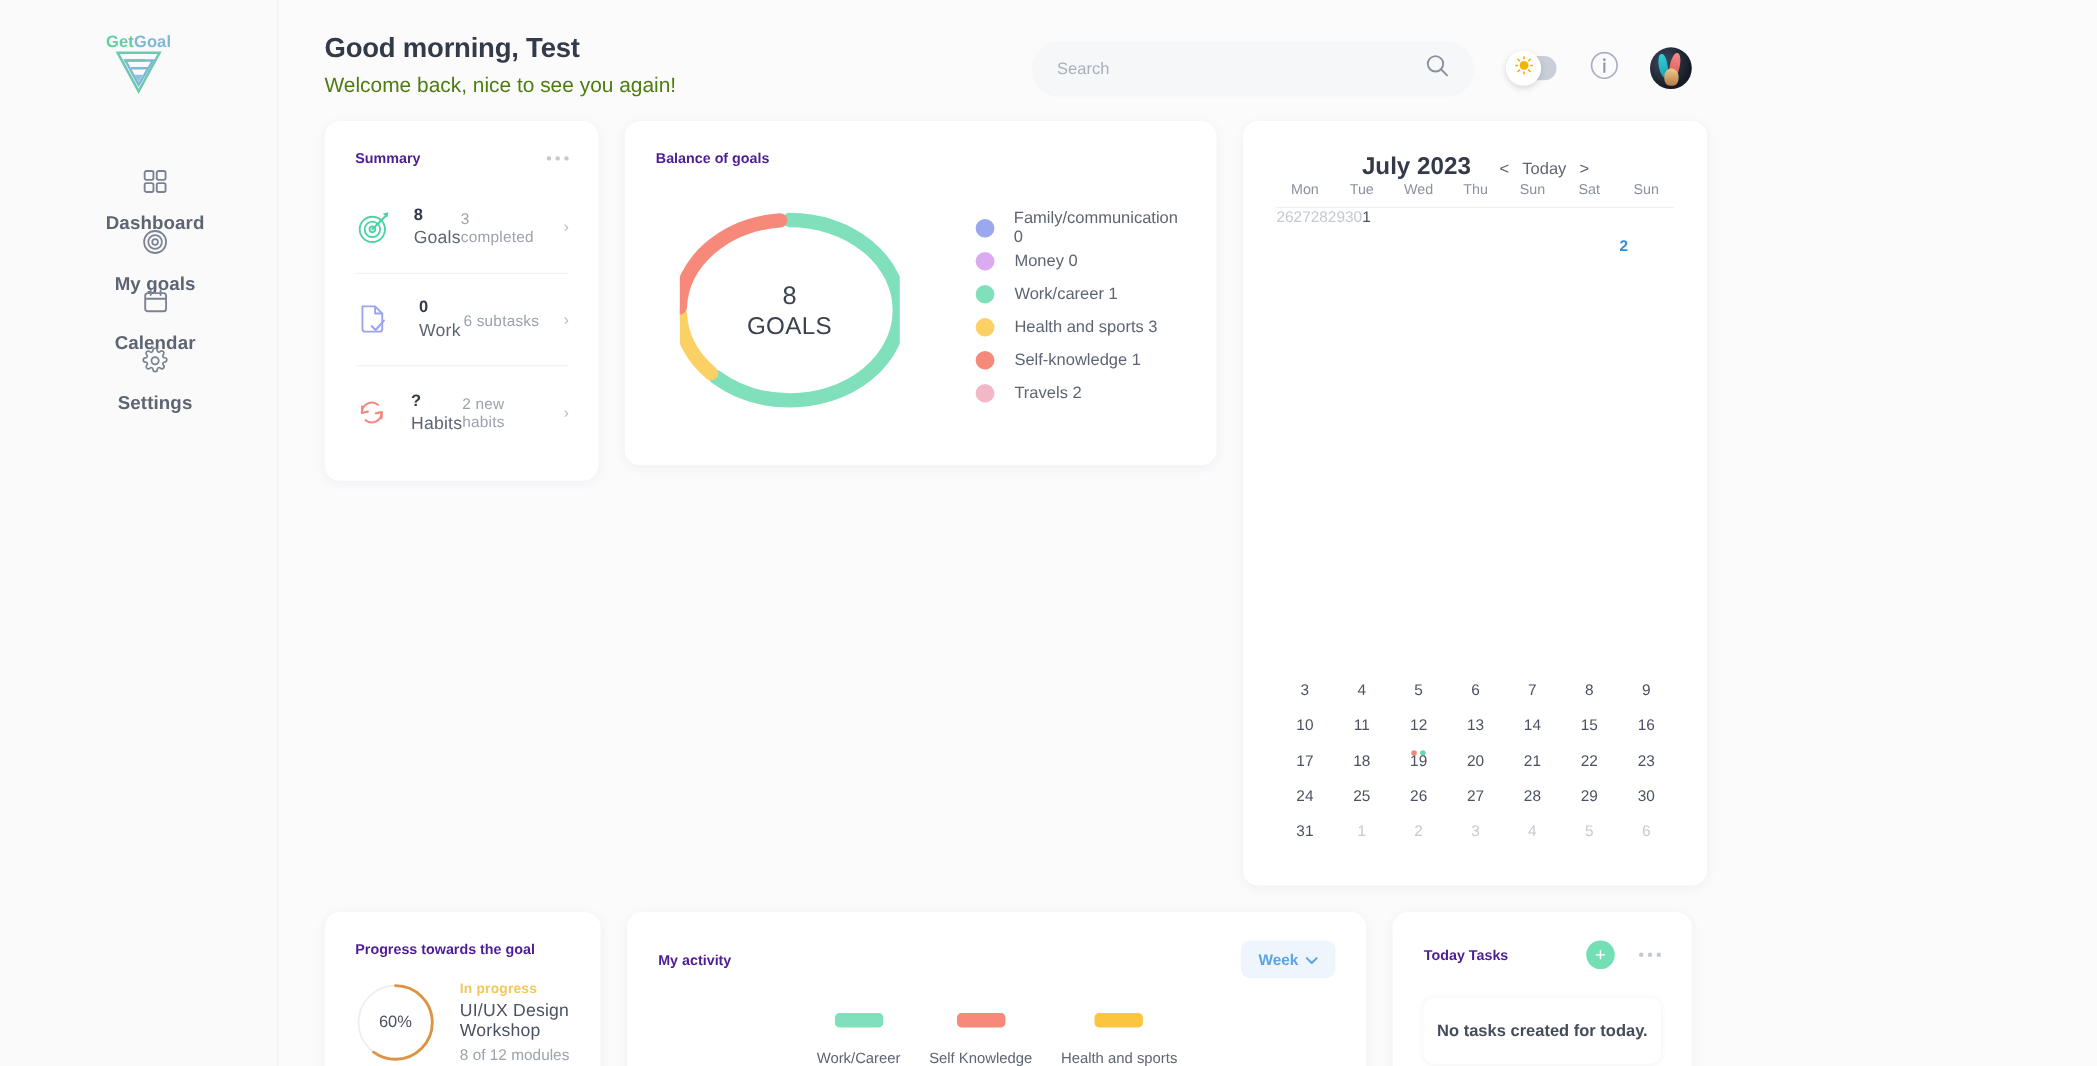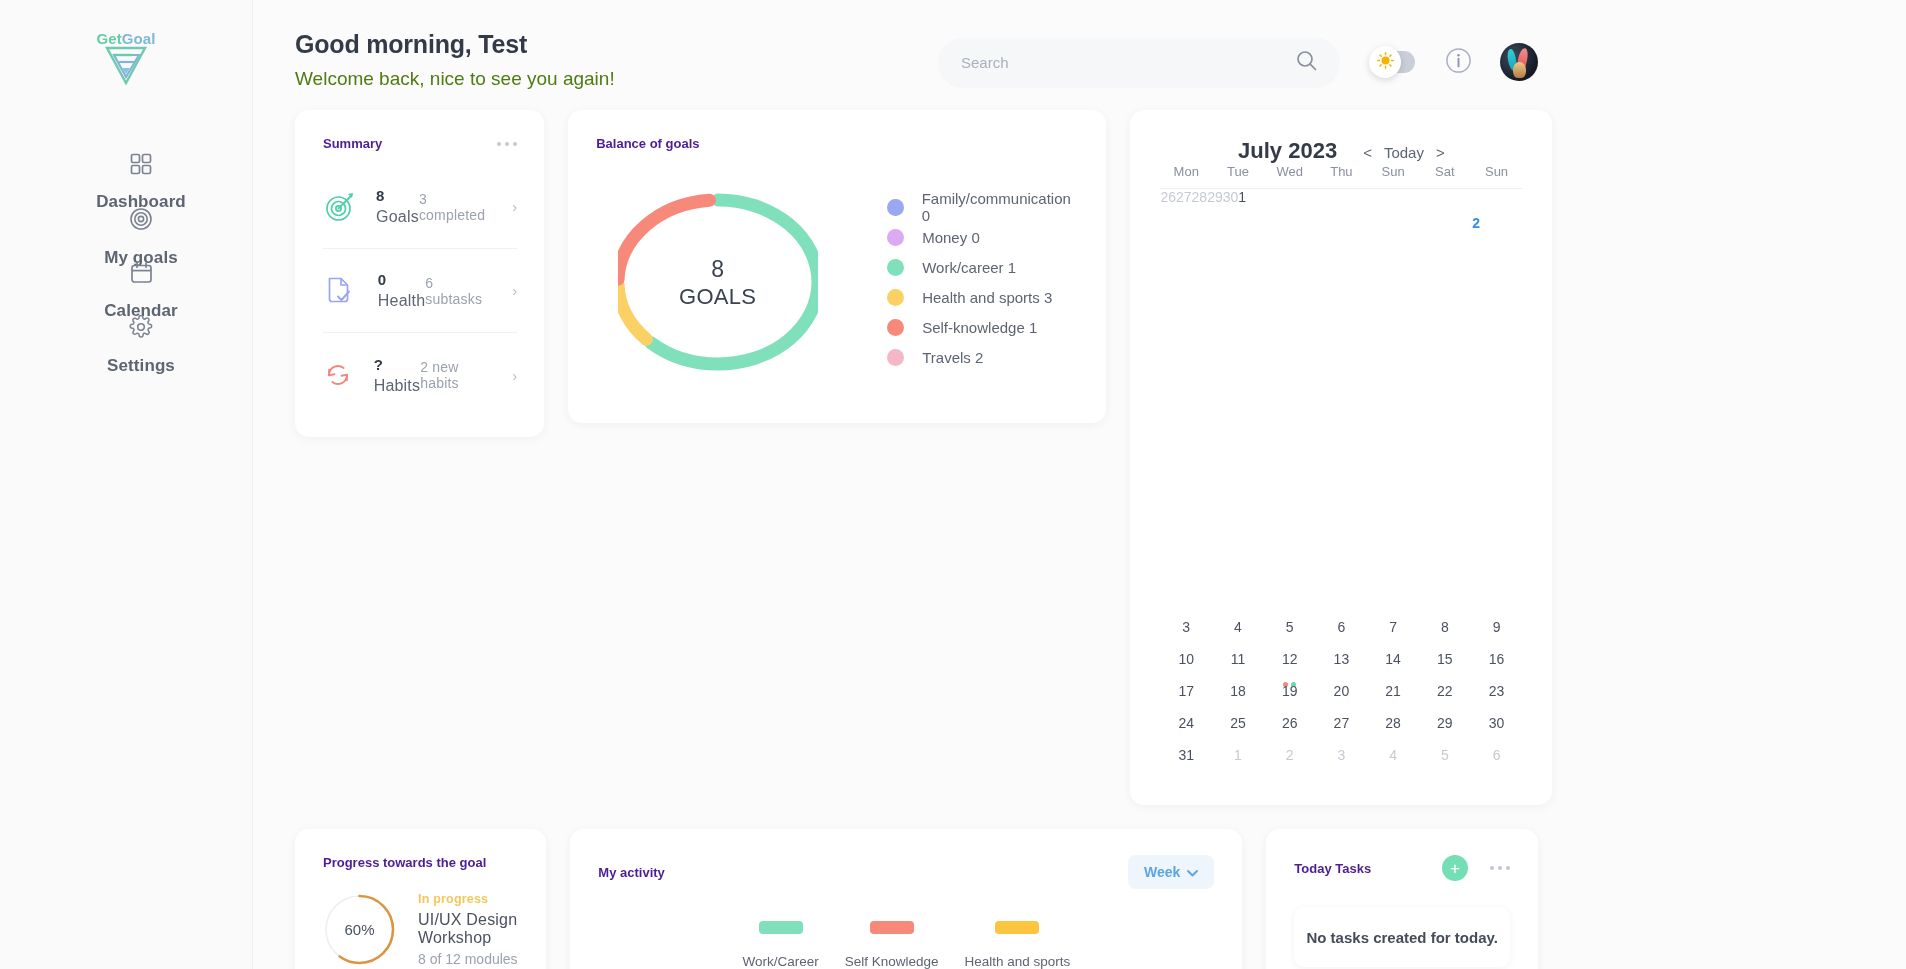--- a/index.html
+++ b/index.html
@@ -323,21 +323,21 @@
           <div class="sum-row">
             <span class="sum-ico">
               <svg width="32" height="32" viewBox="0 0 32 32">
                 <path d="M6.5 3.5 H18 L24.5 10 V24 A2.5 2.5 0 0 1 22 26.5 H9 A2.5 2.5 0 0 1 6.5 24 Z" fill="none" stroke="#9aa4ef" stroke-width="1.7" stroke-linejoin="round"></path>
                 <path d="M18 3.5 V10 H24.5" fill="none" stroke="#9aa4ef" stroke-width="1.7" stroke-linejoin="round"></path>
                 <path d="M15 21.5 L18.5 25 L26 16.5" fill="none" stroke="#9aa4ef" stroke-width="1.9" stroke-linecap="round" stroke-linejoin="round"></path>
               </svg>
             </span>
             <div class="sum-main">
               <div class="sum-num">0</div>
-              <div class="sum-lab">Health</div>
+              <div class="sum-lab">Work</div>
             </div>
             <div class="sum-meta">6 subtasks</div>
             <span class="sum-chev">›</span>
           </div>
 
           <div class="sum-row">
             <span class="sum-ico">
               <svg width="30" height="30" viewBox="0 0 30 30">
                 <path d="M24 15a9 9 0 0 1-14.6 7" fill="none" stroke="#f4877d" stroke-width="1.9" stroke-linecap="round"></path>
                 <path d="M6 15a9 9 0 0 1 14.6-7" fill="none" stroke="#f4877d" stroke-width="1.9" stroke-linecap="round"></path>

